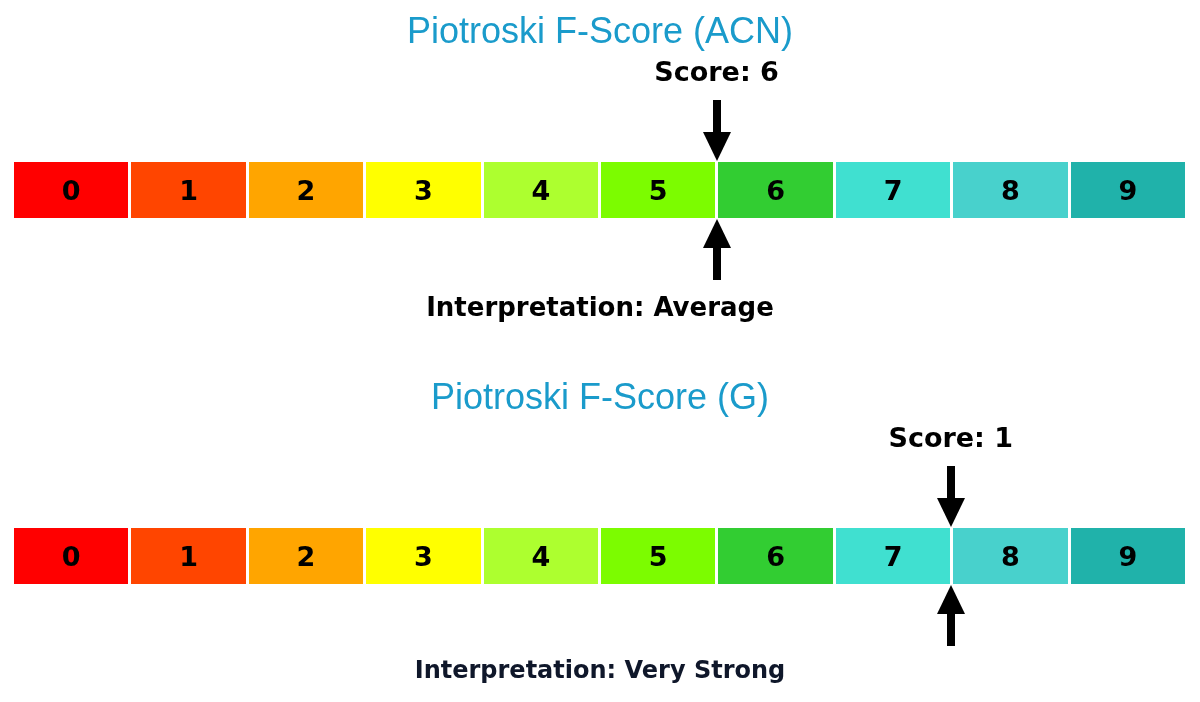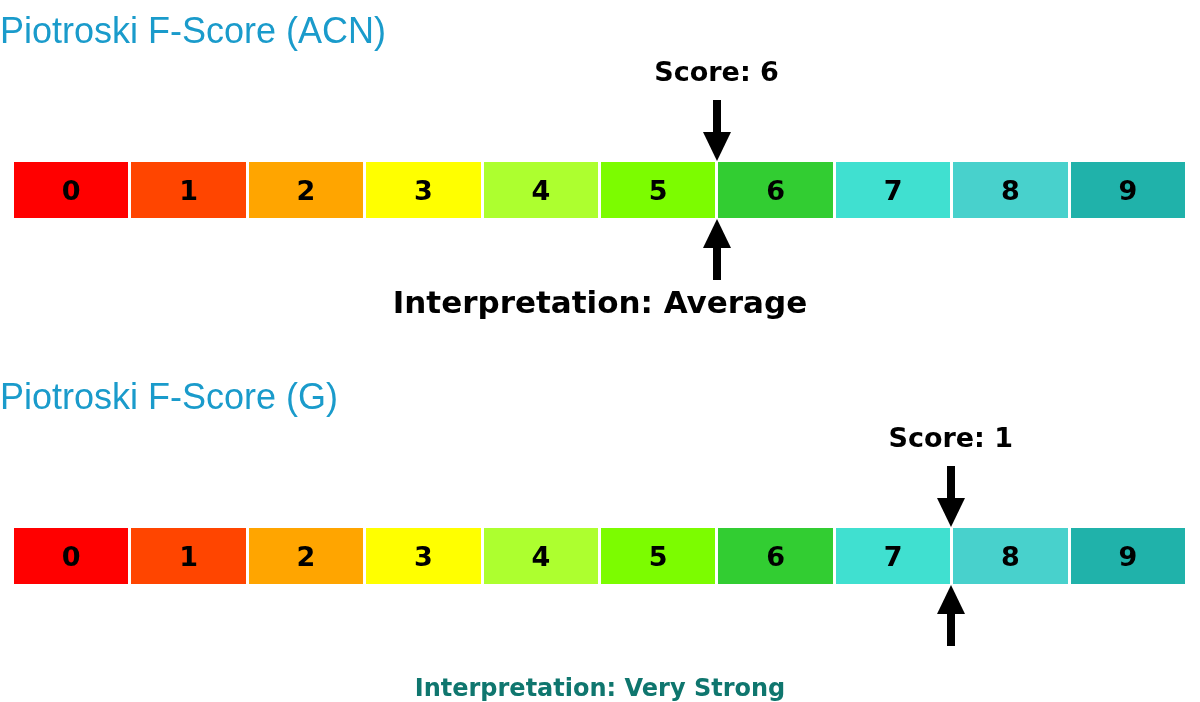--- a/index.html
+++ b/index.html
@@ -17,20 +17,21 @@
     width: 100%;
   }
   section.chart0 { top: 0; height: 350px; }
   section.chart1 { top: 366px; height: 352px; }
 
   .chart-title {
     position: absolute;
     top: 10px;
     left: 0;
     width: 100%;
+    text-align: center;
     font-family: "Liberation Sans", sans-serif;
     font-size: 36px;
     font-weight: 400;
     letter-spacing: 0px;
   }
   .rail {
     position: absolute;
     left: 14px;
     top: 0;
     width: 1171px;
@@ -74,25 +75,25 @@
     justify-content: center;
   }
   .seg span {
     font-size: 27px;
     font-weight: 700;
     color: #000000;
     line-height: 1;
   }
   .interp {
     position: absolute;
-    top: 284px;
+    top: 292px;
     left: 0;
     width: 100%;
     text-align: center;
-    font-size: 31px;
+    font-size: 26px;
     font-weight: 700;
     white-space: nowrap;
   }
   section.chart1 .interp { font-size: 24px; top: 290px; }
 </style>
 </head>
 <body>
 
 <div class="canvas">
 
@@ -182,16 +183,16 @@
           </div>
           <div class="seg" style="background: rgb(32, 178, 170);">
             <span>9</span>
           </div>
         </div>
       <svg class="arrow arrow-up" viewBox="0 0 32 61" xmlns="http://www.w3.org/2000/svg">
         <polygon points="2,29 30,29 16,0" fill="#000"></polygon>
         <rect x="12" y="27" width="8" height="34" fill="#000"></rect>
       </svg>
     </div>
-    <div class="interp" style="color: #0f766e; margin-top: 18px;">Interpretation: Very Strong</div>
+    <div class="interp" style="color: #0f172a;">Interpretation: Very Strong</div>
   </section>
 
 </div>
 
 </body></html>

